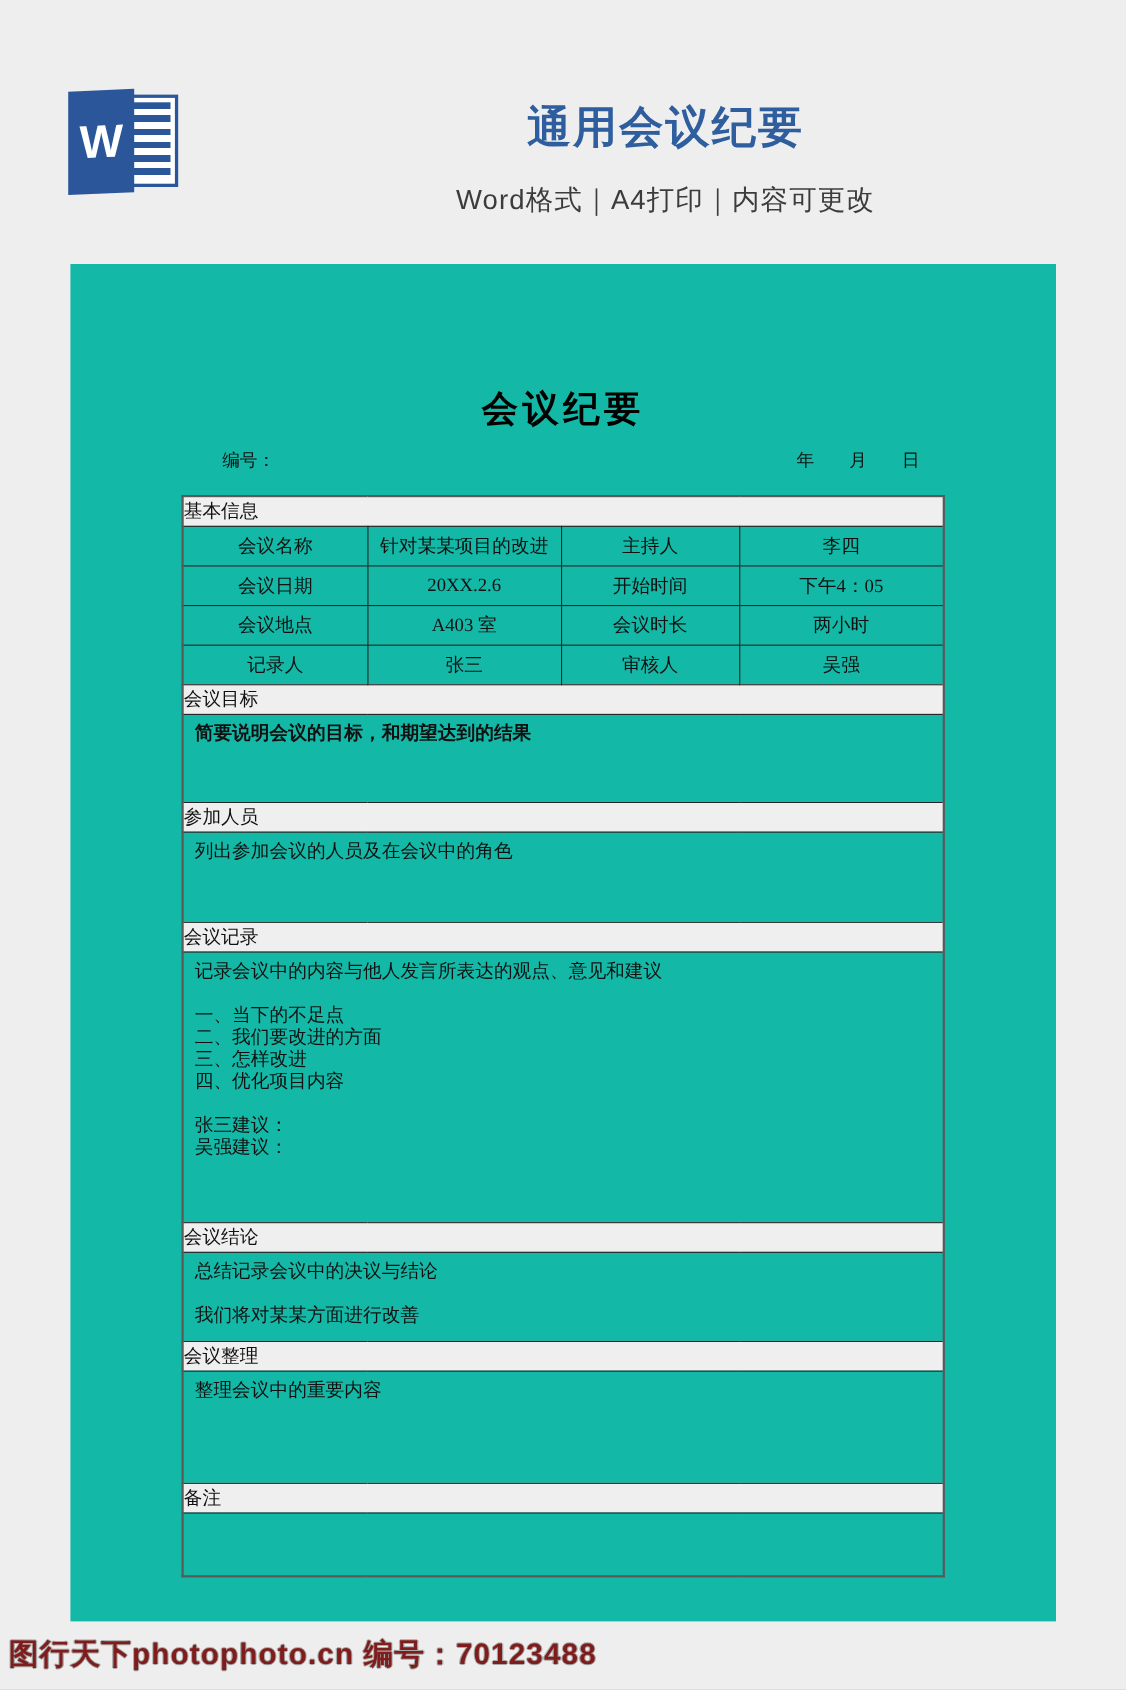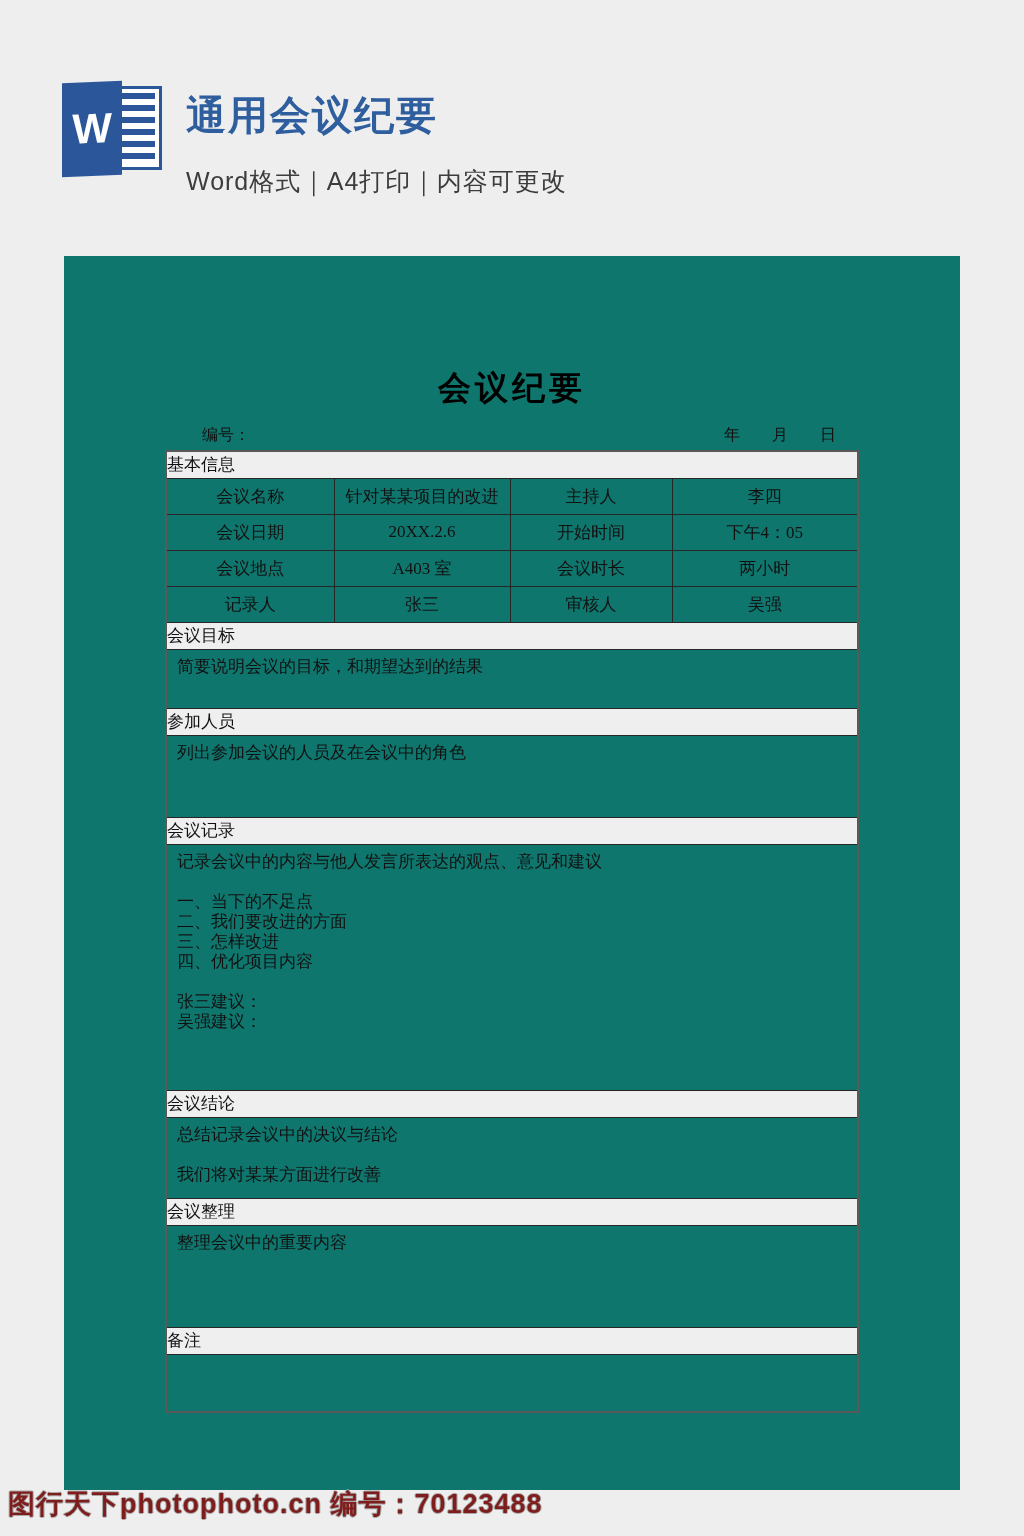--- a/index.html
+++ b/index.html
@@ -24,42 +24,42 @@
   }
   .front-panel {
     position:absolute; left:0; top:2px; width:60px; height:94px;
     background:#2b579a; transform:skewY(-2.5deg);
     display:flex; align-items:center; justify-content:center;
   }
   .front-panel span {
     font-family:"Liberation Sans","DejaVu Sans",sans-serif;
     font-weight:700; font-size:42px; color:#ffffff; line-height:1;
   }
-  .banner-text { position:absolute; left:186px; right:0; top:88px; }
+  .banner-text { position:absolute; left:186px; right:0; top:88px; text-align:center; }
   .banner-title {
     font-family:"Liberation Sans","DejaVu Sans",sans-serif;
     font-weight:700; font-size:40px; color:#2e5e9e; letter-spacing:2px;
   }
   .banner-sub {
     margin-top:22px;
     font-family:"Liberation Sans","DejaVu Sans",sans-serif;
     font-size:25px; color:#3c3c3c; letter-spacing:1px;
   }
 
   
   .page {
-    position:absolute; left:64px; top:256px; width:896px; height:1234px;
-    background:#0f766e;
+    position:absolute; left:64px; top:240px; width:896px; height:1234px;
+    background:#14b8a6;
   }
   .doc-title {
     margin-top:110px; text-align:center;
     font-size:33px; font-weight:600; letter-spacing:4px; color:#000;
   }
   .meta-row {
-    width:692px; margin:14px auto 4px auto;
+    width:692px; margin:14px auto 20px auto;
     display:flex; justify-content:space-between; align-items:flex-end;
     font-size:16px; color:#111;
     padding-left:36px; padding-right:22px;
   }
 
   
   table.minutes {
     width:692px; margin:0 auto; border-collapse:collapse;
     border:2px solid #595959; table-layout:fixed;
   }
@@ -69,21 +69,21 @@
   td.sec-head {
     height:27px; background:#efefef; 
     border-top:2px solid #404040; border-bottom:2px solid #404040;
     font-size:17px;
   }
   td.lbl, td.val { height:36px; text-align:center; }
   td.content {
     vertical-align:top; text-align:left; padding:7px 10px;
     font-size:16px; line-height:20px; white-space:pre-line;
   }
-  .h80 { height:59px; } .h82 { height:82px;margin-left:24px; } .h206 { height:246px; }
+  .h80 { height:80px;font-weight:bold; } .h82 { height:82px;margin-left:24px; } .h206 { height:246px; }
   .h96 { height:81px; } .h102 { height:102px; } .h58 { height:58px; }
 
   
   .footer-watermark {
     position:absolute; left:8px; top:1486px;
     font-family:"Liberation Sans","DejaVu Sans",sans-serif;
     font-weight:700; font-size:27px; letter-spacing:1px;
     color:#7f1d1d;
     text-shadow:-1px 0 #a9a9a9, 1px 0 #a9a9a9, 0 -1px #a9a9a9, 0 1px #a9a9a9;
   }

